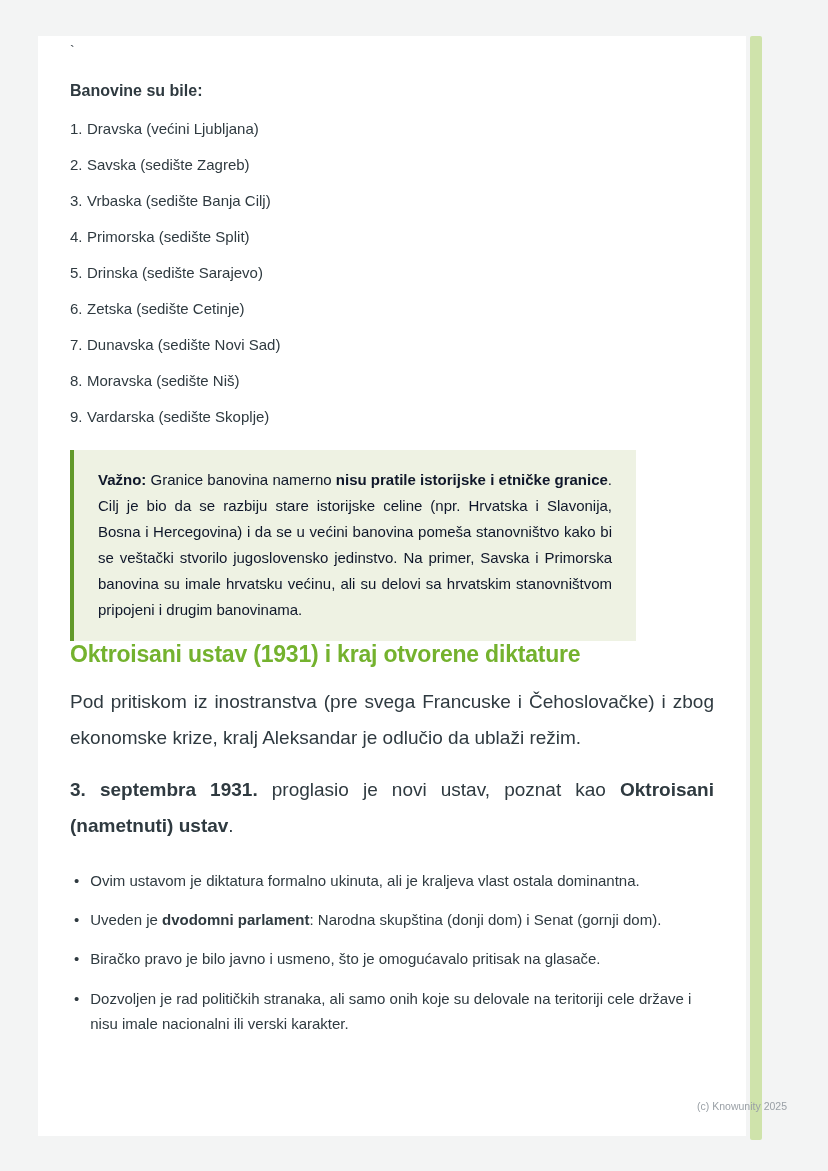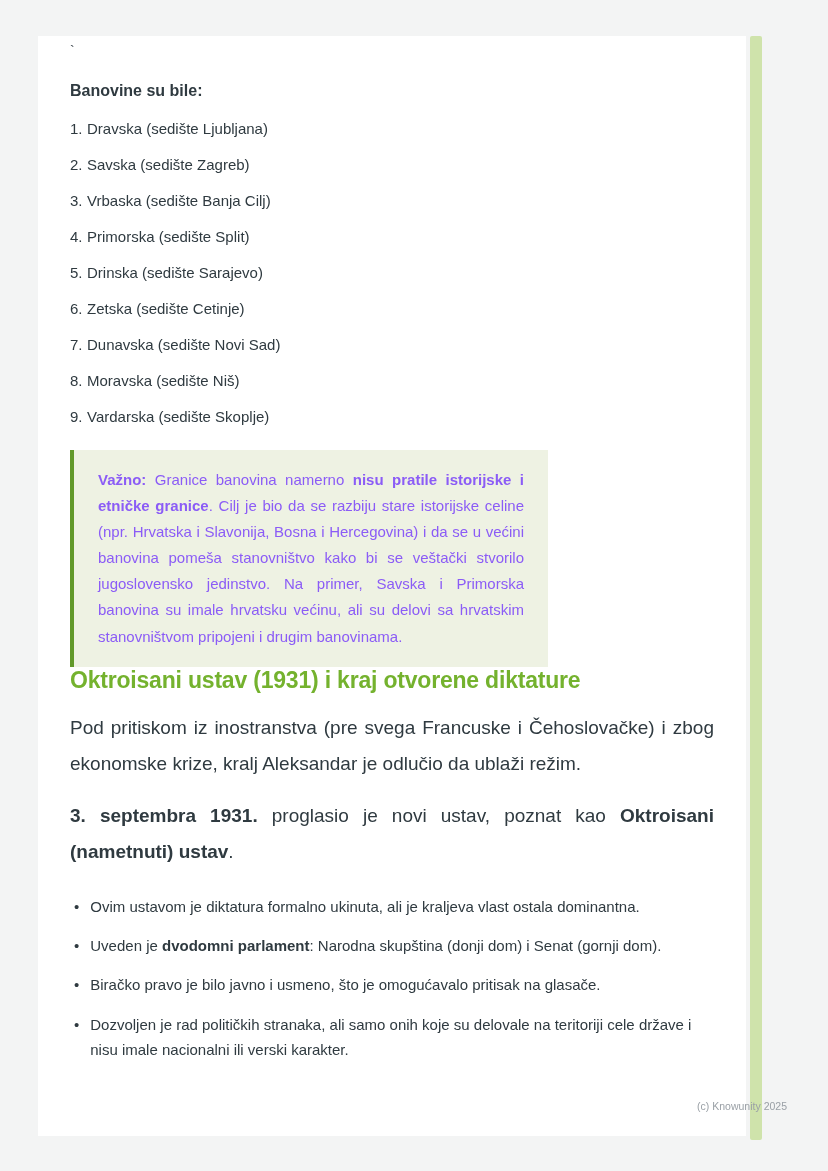--- a/index.html
+++ b/index.html
@@ -41,28 +41,28 @@
   .num-list { margin-top: 20px; }
   .num-item {
     display: flex;
     font-size: 15px;
     margin-bottom: 19px;
     line-height: 17px;
   }
   .num-item .num { min-width: 17px; }
   .callout {
     margin-top: 25px;
-    width: 478px;
+    width: 566px;
     background: var(--callout-bg, #eef2e3);
     border-left: 4px solid var(--callout-border, #62992a);
     padding: 17px 24px 17px 24px;
     font-size: 15px;
     line-height: 1.74;
     text-align: justify;
-    color: #8b5cf6;
+    color: #0f172a;
   }
   .section-heading {
     font-size: 23px;
     font-weight: 700;
     color: var(--accent-green, #74b22e);
     letter-spacing: -0.2px;
   }
   .para {
     margin-top: 16px;
     font-size: 19px;
@@ -98,21 +98,21 @@
 
 <div class="card">
 
   <div class="stray">`</div>
 
   <div class="list-heading">Banovine su bile:</div>
 
   <div class="num-list">
     <div class="num-item">
       <span class="num">1.</span>
-      <span>Dravska (sedište Ljubljana)</span>
+      <span>Dravska (većini Ljubljana)</span>
     </div>
     <div class="num-item">
       <span class="num">2.</span>
       <span>Savska (sedište Zagreb)</span>
     </div>
     <div class="num-item">
       <span class="num">3.</span>
       <span>Vrbaska (sedište Banja Cilj)</span>
     </div>
     <div class="num-item">

